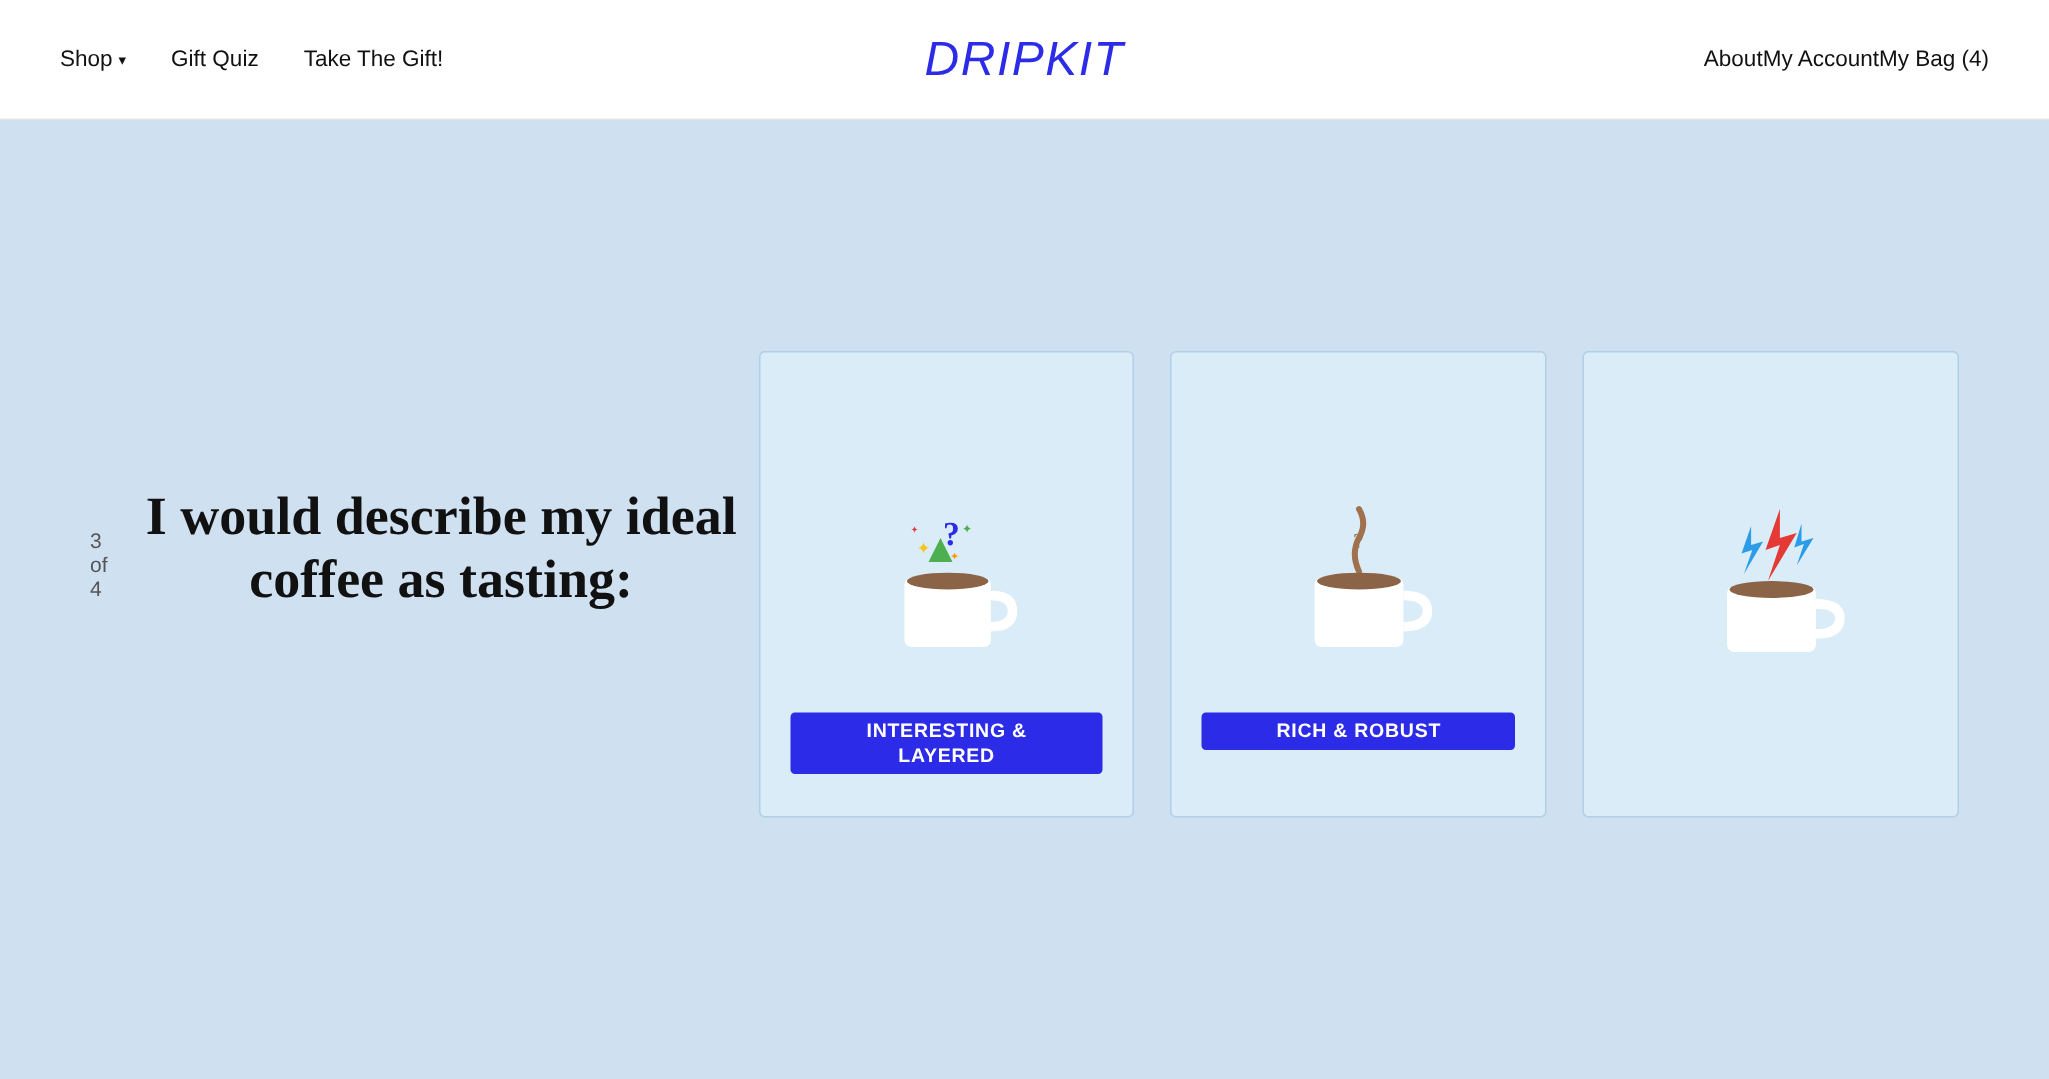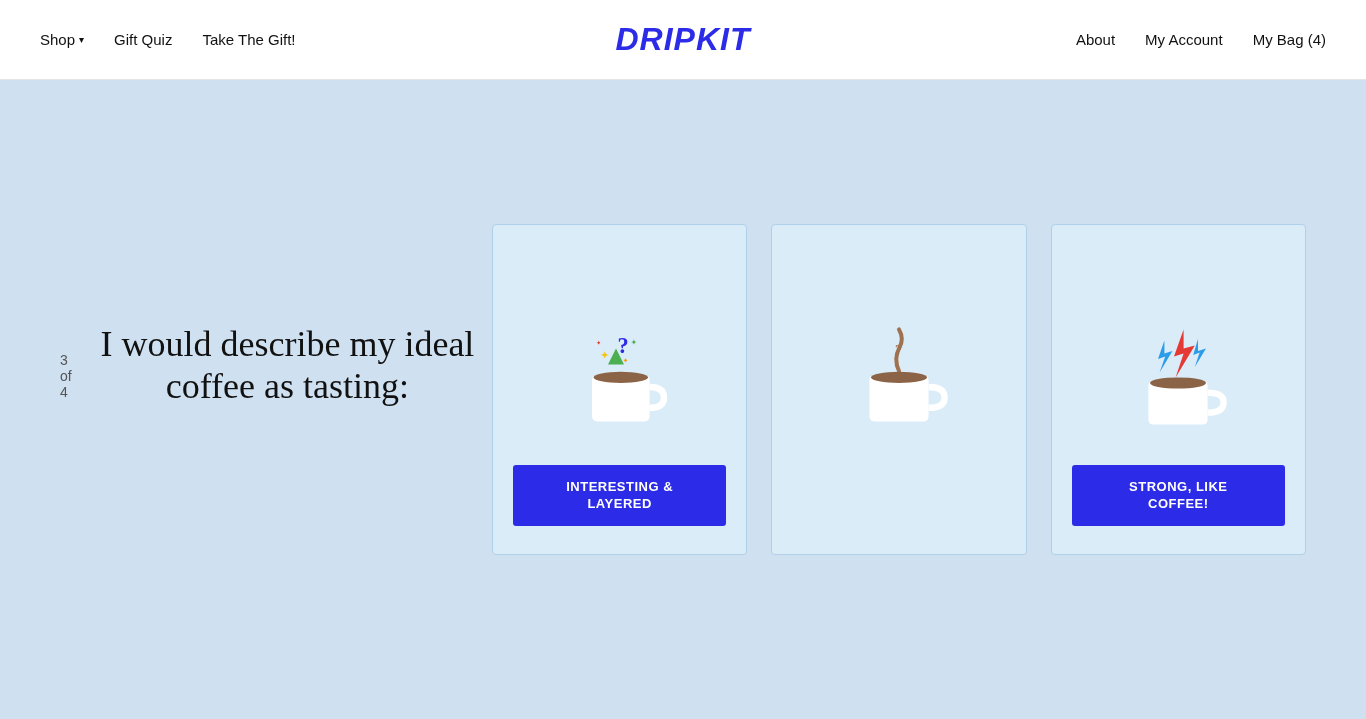--- a/index.html
+++ b/index.html
@@ -9,32 +9,32 @@
     nav {
       display: flex;
       align-items: center;
       justify-content: space-between;
       padding: 0 40px;
       height: 80px;
       border-bottom: 1px solid #e5e5e5;
       background: #fff;
     }
     .nav-left { display: flex; align-items: center; gap: 30px; }
-    .nav-right { display: flex; align-items: center; gap: 30px; }
+    .nav-right { display: flex; align-items: center; }
     .nav-link {
       font-size: 15px;
       color: #111;
       text-decoration: none;
       cursor: pointer;
       white-space: nowrap;
     }
     .nav-link-shop { display: flex; align-items: center; gap: 4px; }
     .logo {
       font-size: 32px;
-      font-weight: 700;
+      font-weight: 400;
       color: #2b2be8;
       letter-spacing: 1px;
       font-style: italic;
       position: absolute;
       left: 50%;
       transform: translateX(-50%);
     }
 
     
     .main {
@@ -47,21 +47,21 @@
     }
 
     .step-indicator {
       font-size: 14px;
       color: #555;
       margin-bottom: 28px;
     }
 
     .question {
       font-size: 36px;
-      font-weight: 400;
+      font-weight: 700;
       color: #111;
       text-align: center;
       margin-bottom: 50px;
       font-family: Georgia, serif;
     }
 
     .options-grid {
       display: flex;
       gap: 24px;
       justify-content: center;
@@ -93,21 +93,21 @@
     }
 
     
     .mug-svg { width: 110px; height: 120px; }
 
     .option-btn {
       background: #2b2be8;
       color: #fff;
       border: none;
       border-radius: 3px;
-      padding: 14px 20px;
+      padding: 4px 20px;
       font-size: 13px;
       font-weight: 800;
       letter-spacing: 0.5px;
       text-align: center;
       cursor: pointer;
       width: 100%;
       line-height: 1.3;
       text-transform: uppercase;
     }
 
@@ -174,36 +174,36 @@
 
           <text x="50" y="50" font-size="18" fill="#a0714f" font-weight="bold" font-family="serif">?</text>
 
           <rect x="18" y="75" width="74" height="58" rx="6" fill="white"></rect>
 
           <path d="M92 90 Q112 90 112 103 Q112 116 92 116" stroke="white" stroke-width="8" fill="none"></path>
 
           <ellipse cx="55" cy="78" rx="35" ry="7" fill="#8B6347"></ellipse>
         </svg>
       </div>
+      <button class="option-btn">RICH &amp; ROBUST</button>
     </div>
 
     <div class="option-card">
       <div class="mug-area">
         <svg viewBox="0 0 110 150" class="mug-svg">
 
           <polygon points="38,32 30,55 39,52 32,72 48,45 38,48" fill="#2b9de8"></polygon>
 
           <polygon points="62,18 50,52 62,48 52,78 76,38 62,42" fill="#e53935"></polygon>
 
           <polygon points="80,30 74,50 82,47 76,65 90,42 80,45" fill="#2b9de8"></polygon>
 
           <rect x="18" y="82" width="74" height="55" rx="6" fill="white"></rect>
 
           <path d="M92 97 Q112 97 112 109 Q112 122 92 122" stroke="white" stroke-width="8" fill="none"></path>
 
           <ellipse cx="55" cy="85" rx="35" ry="7" fill="#8B6347"></ellipse>
         </svg>
       </div>
-      <button class="option-btn">STRONG, LIKE<br>COFFEE!</button>
     </div>
 
   </div>
 </main>
 
 </body></html>

